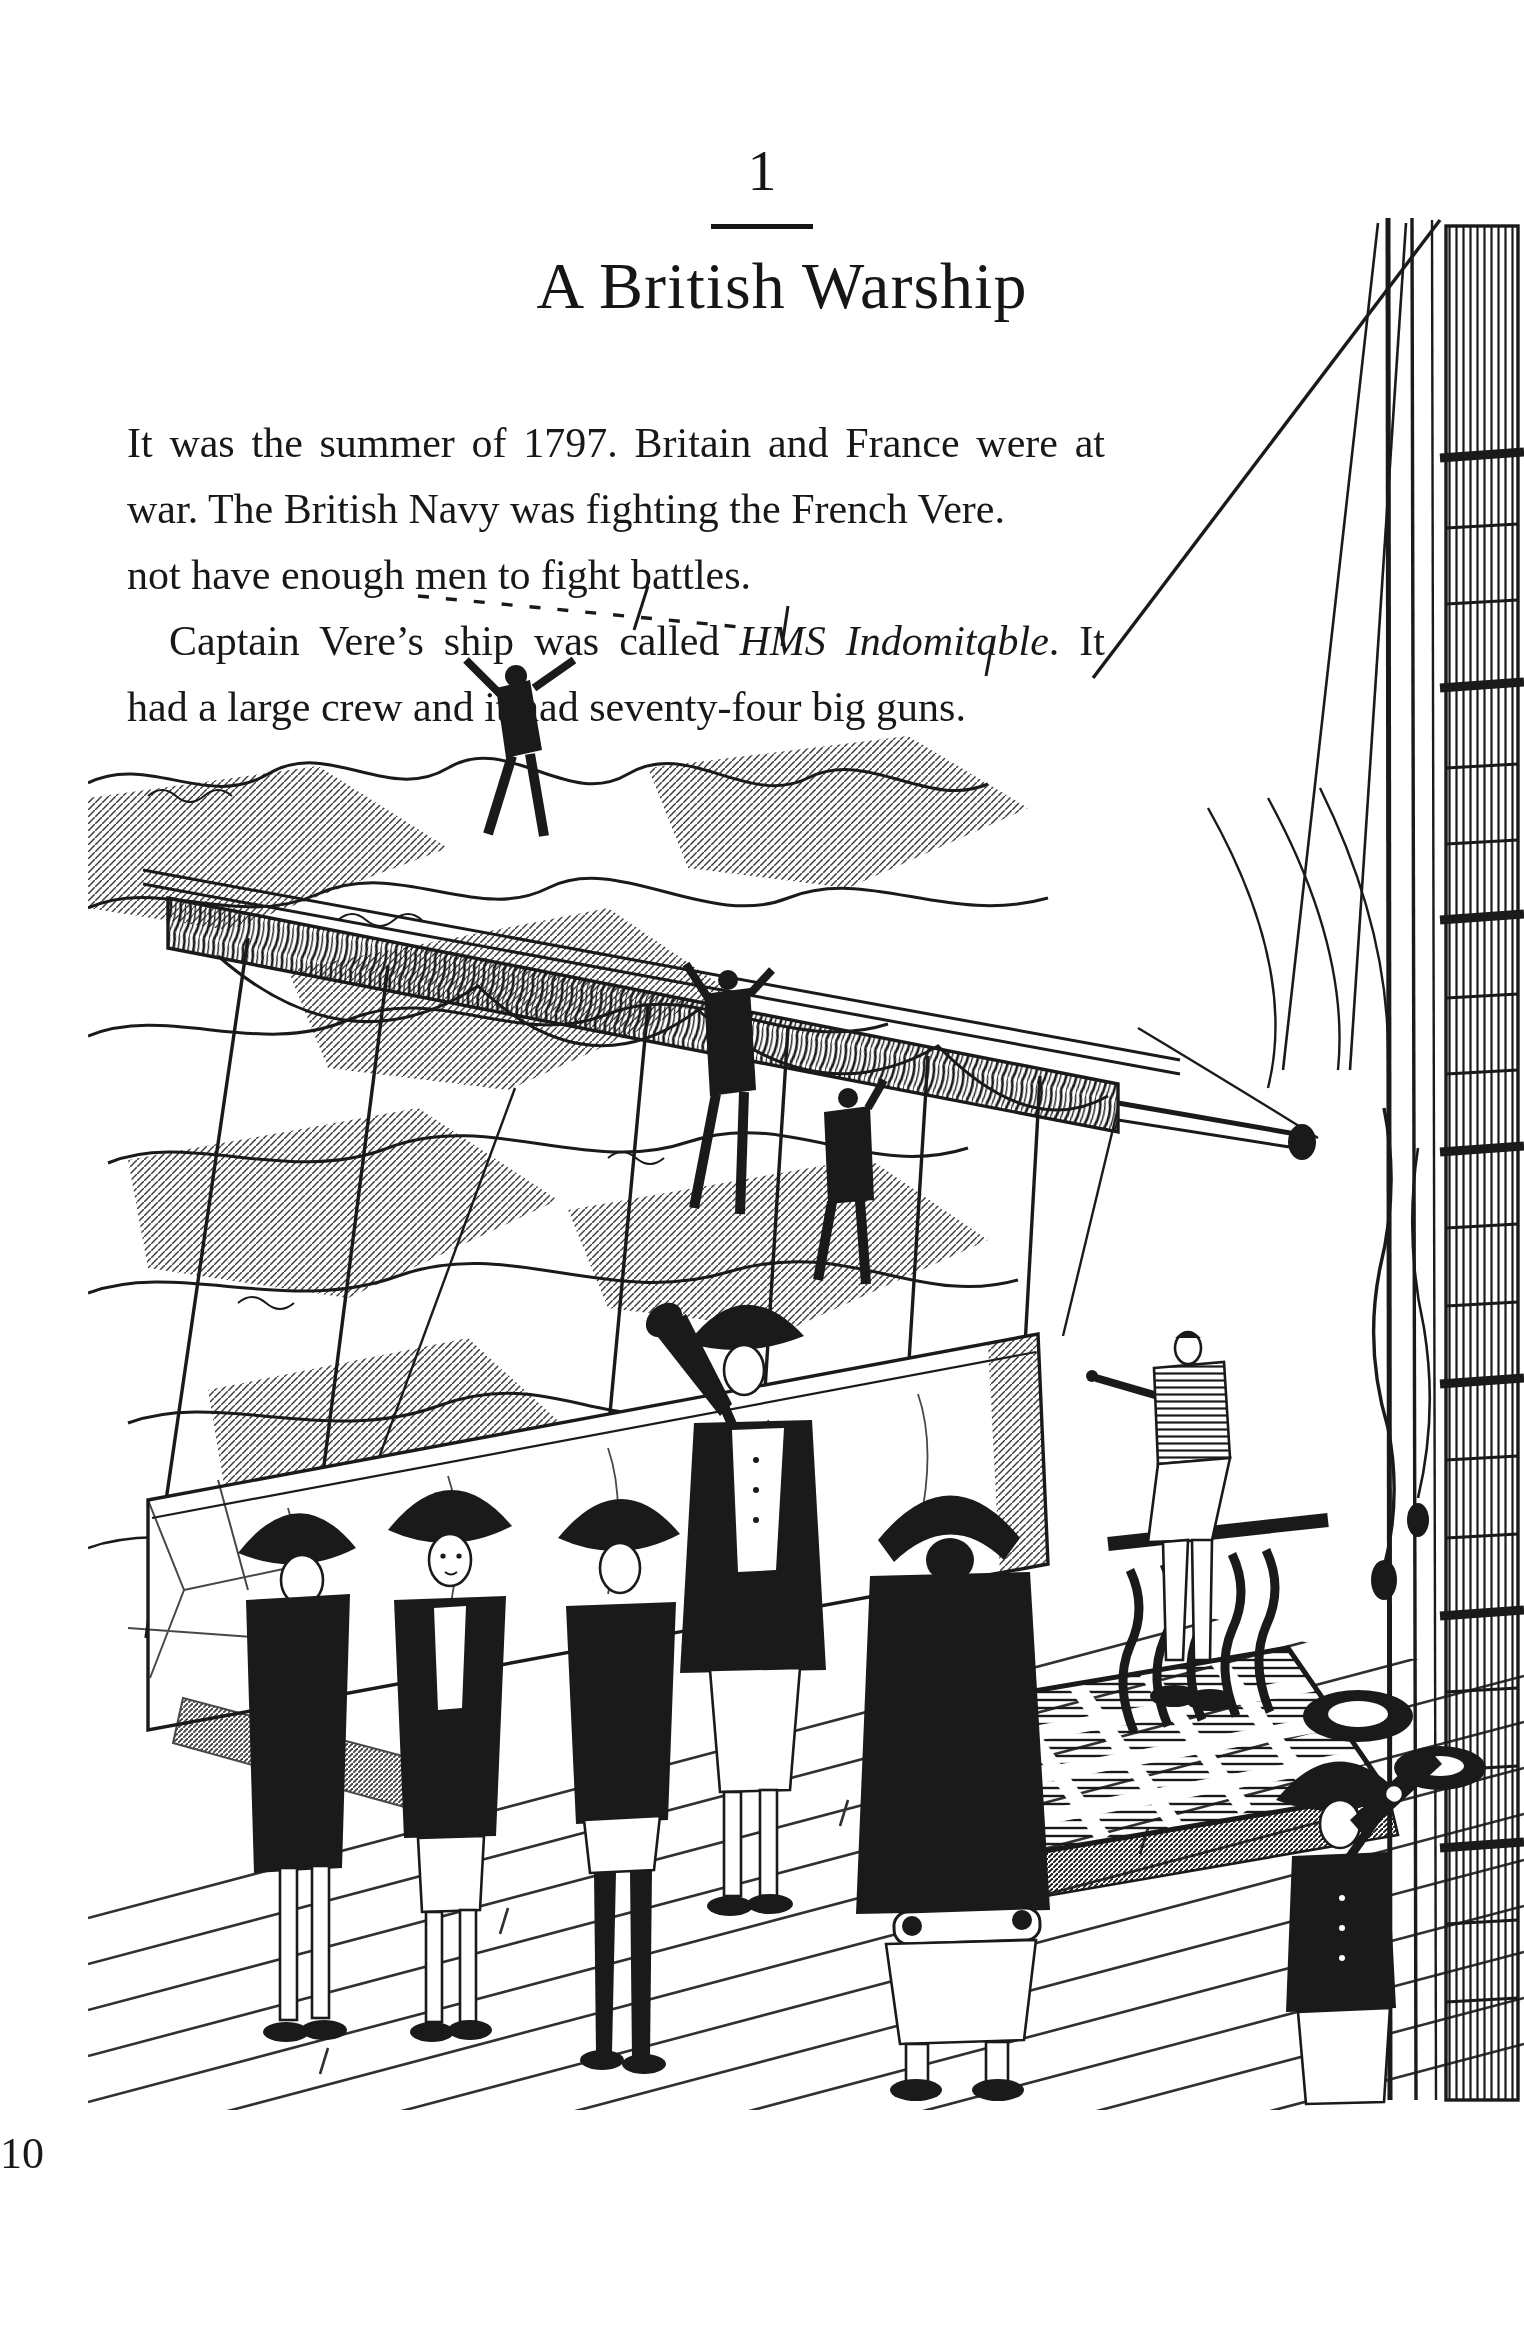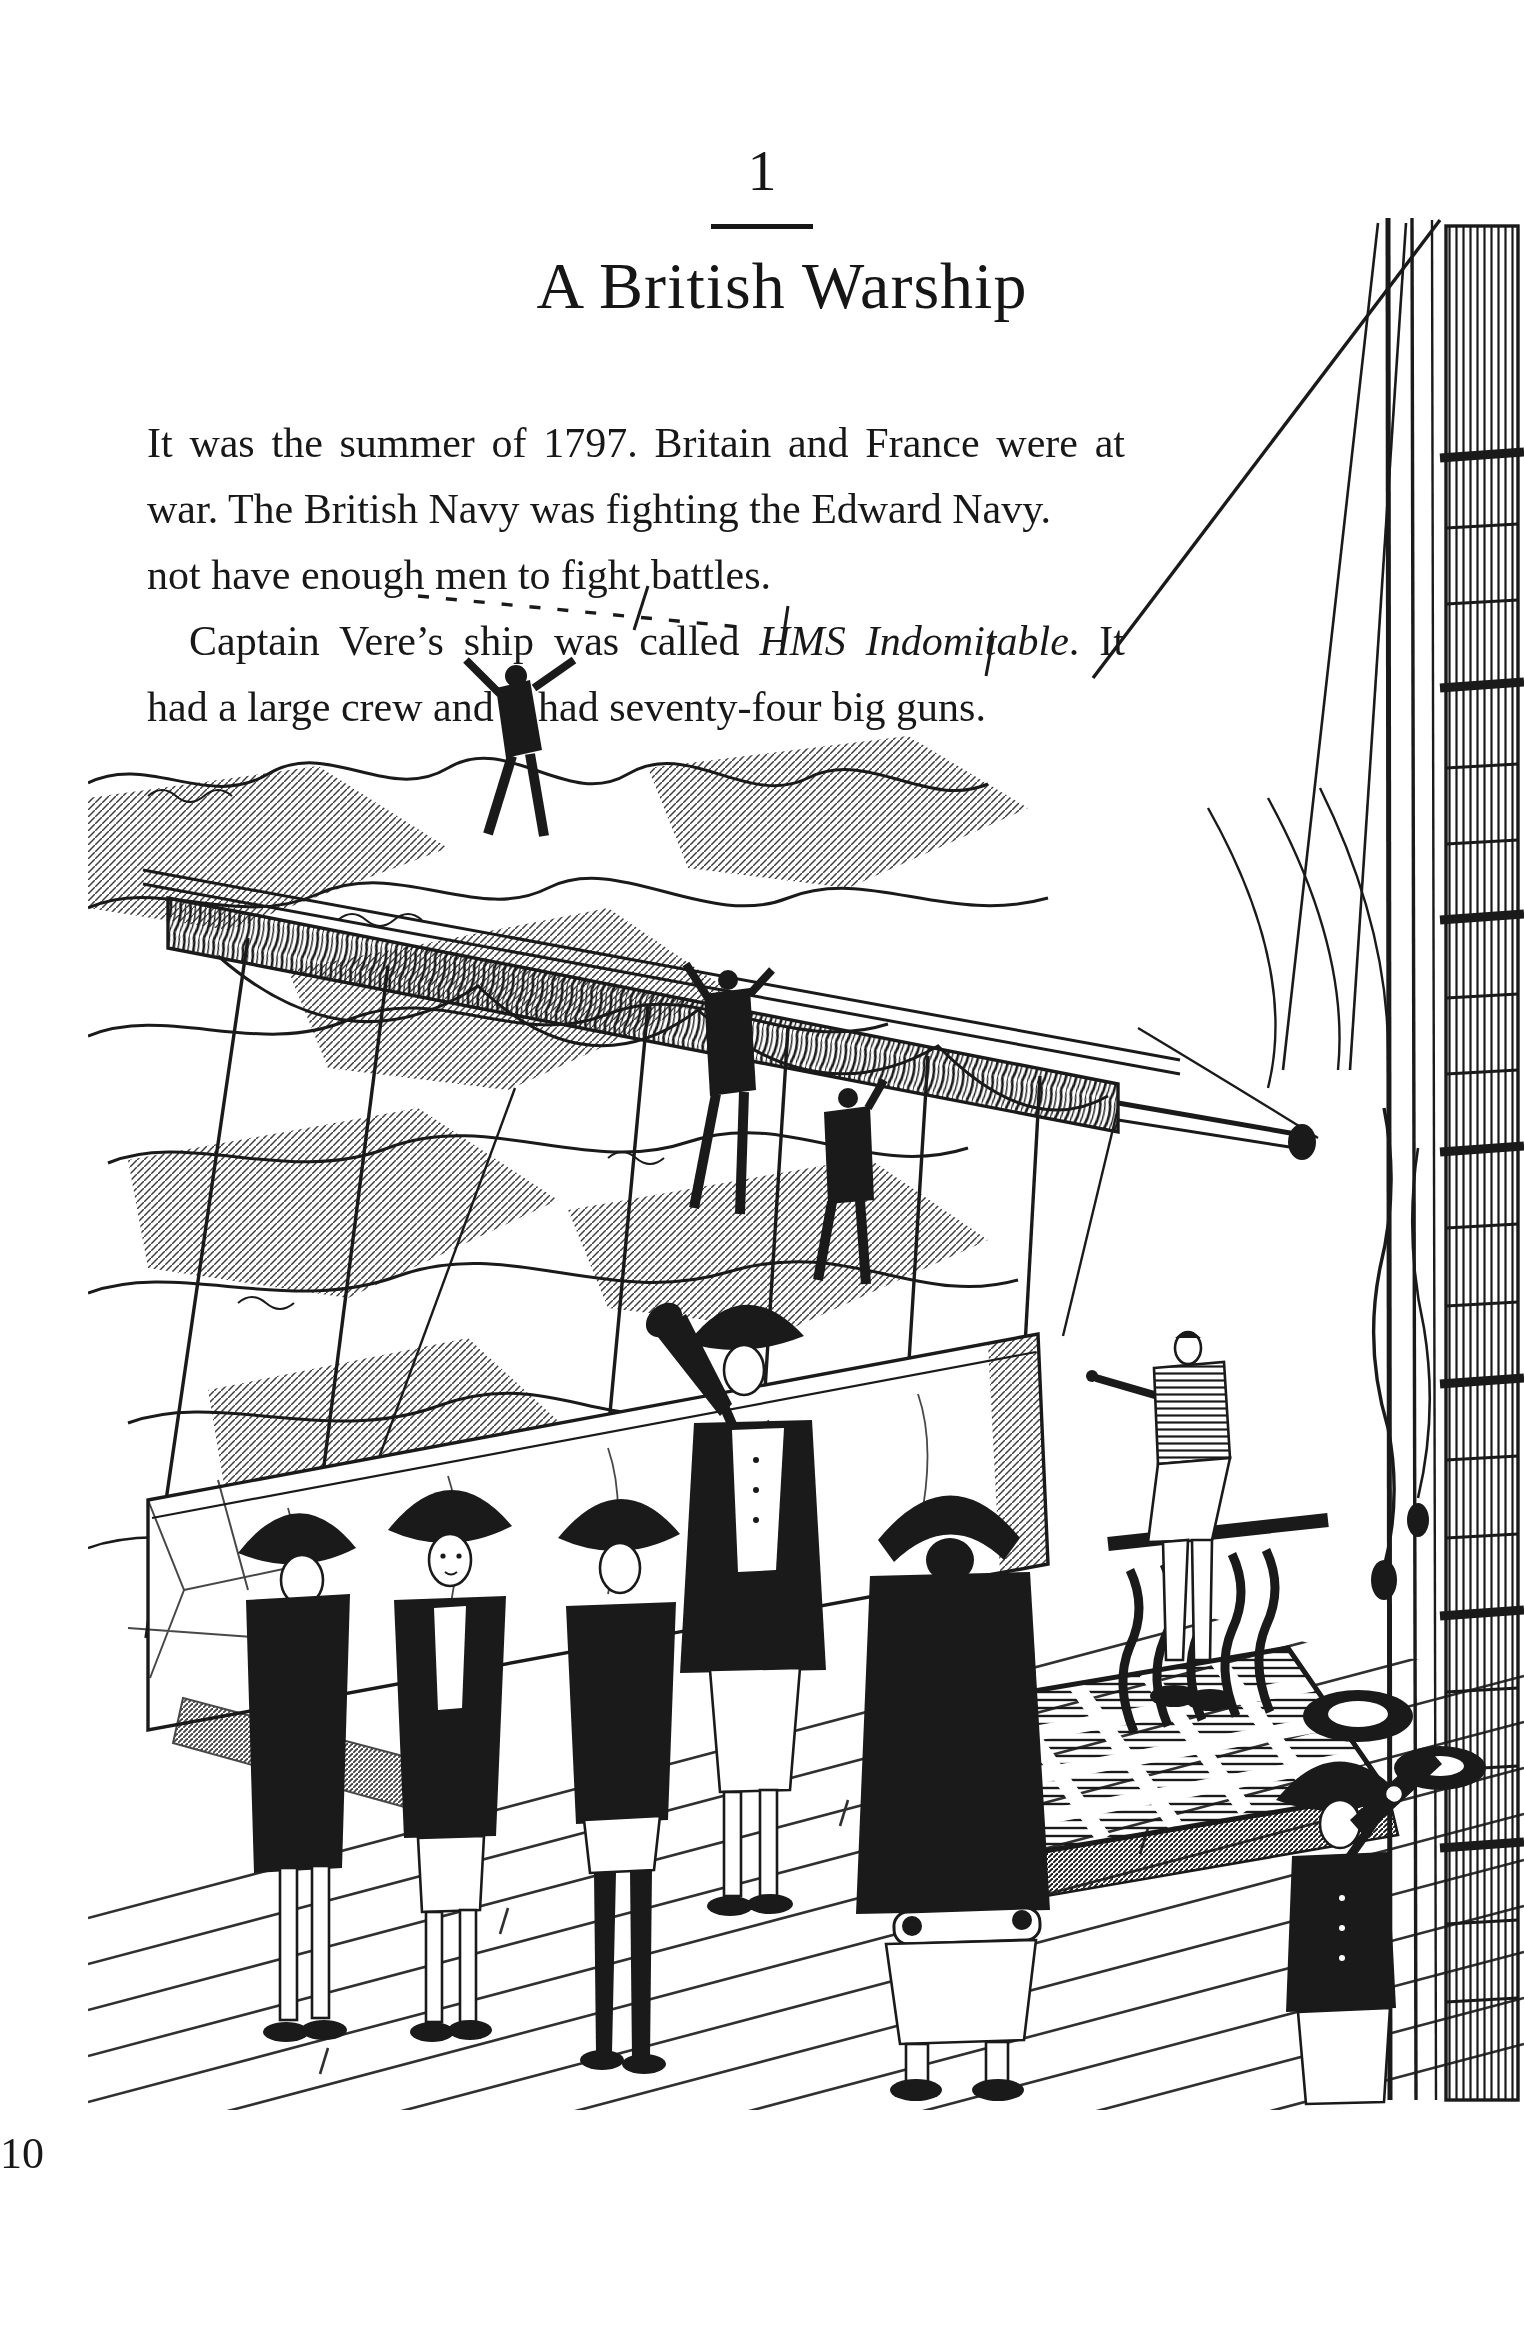--- a/index.html
+++ b/index.html
@@ -7,21 +7,21 @@
   body { font-family:"Liberation Serif", serif; background:#ffffff; }
   .page { position:relative; width:1524px; height:2339px; background:#ffffff; color:#1c1c1c; overflow:hidden; }
 
   .chapter-number { position:absolute; top:142px; left:0; width:100%; text-align:center;
     font-size:58px; line-height:1; color:#161616; }
   .chapter-rule { position:absolute; top:224px; left:50%; transform:translateX(-50%);
     width:102px; height:5px; background:#161616; }
   .chapter-title { position:absolute; top:250px; left:0; width:100%; text-align:center;
     font-size:66px; line-height:1.1; letter-spacing:1px; color:#161616;padding-left:40px; }
 
-  .body-text { position:absolute; left:127px; top:410px; width:978px; font-size:42px; color:#181818;margin-left:20px; }
+  .body-text { position:absolute; left:127px; top:410px; width:978px; font-size:42px; color:#181818; }
   .bline { height:66px; line-height:66px; white-space:nowrap; }
   .bline.jl { white-space:normal; text-align:justify; text-align-last:justify; }
   .bline.ind { padding-left:42px; }
   .it { font-style:italic; }
 
   .illustration { position:absolute; left:88px; top:208px; width:1436px; height:1902px; }
   .illustration svg { display:block; width:100%; height:100%; }
 
   .page-number { position:absolute; top:2132px; left:0; width:100%; 
     font-size:44px; line-height:1; color:#181818; }
@@ -30,21 +30,21 @@
 <body>
 
 <div class="page">
 
   <div class="chapter-number">1</div>
   <div class="chapter-rule"></div>
   <div class="chapter-title">A British Warship</div>
 
   <div class="body-text">
       <div class="bline jl"><span>It was the summer of 1797. Britain and France were at</span></div>
-      <div class="bline"><span>war. The British Navy was fighting the Edward Navy.</span></div>
+      <div class="bline"><span>war. The British Navy was fighting the French Vere.</span></div>
       <div class="bline"><span>not have enough men to fight battles.</span></div>
       <div class="bline jl ind"><span>Captain Vere’s ship was called </span><span class="it">HMS Indomitable</span><span>. It</span></div>
       <div class="bline"><span>had a large crew and it had seventy-four big guns.</span></div>
     </div>
 
   <div class="illustration" aria-label="Pen-and-ink drawing of the deck of an eighteenth-century British warship: officers in bicorne hats stand on deck, an officer blows a speaking trumpet, sailors hang from a yard with a furled sail above rolling waves, a sailor sits by belaying pins at the mast shrouds, a boy sights through a telescope beside a hatch grating.">
     <svg viewBox="0 0 1436 1902" xmlns="http://www.w3.org/2000/svg">
       <defs>
         <pattern id="diag" width="7" height="7" patternUnits="userSpaceOnUse">
           <path d="M0,7 L7,0" stroke="#1a1a1a" stroke-width="1.5" opacity="0.85"></path>

